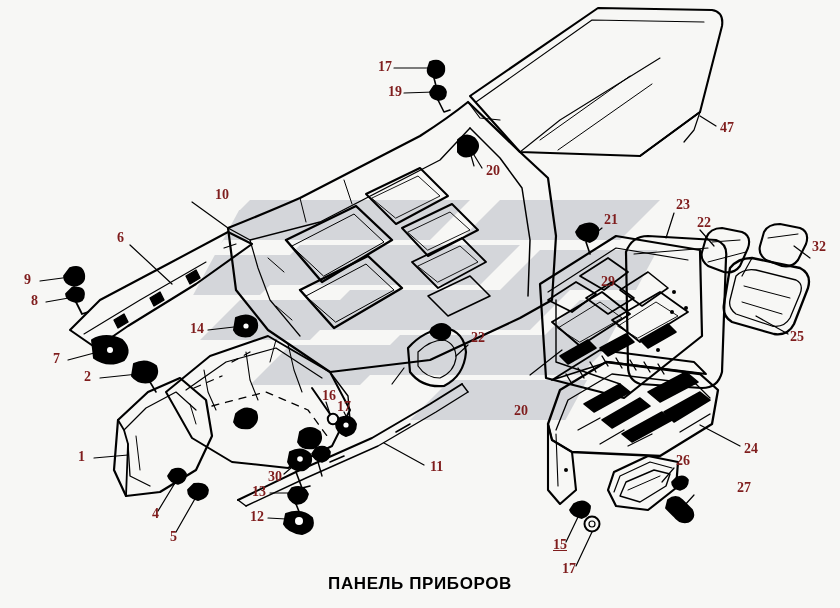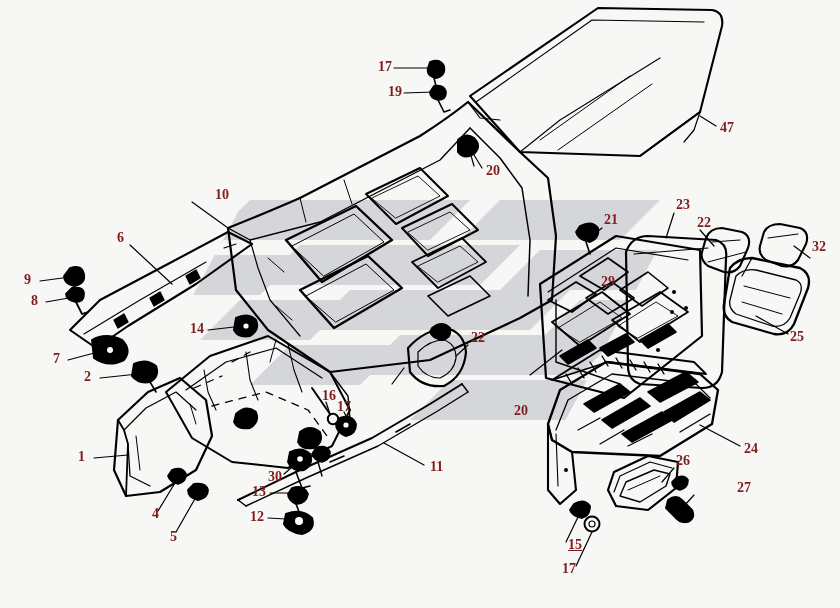--- a/index.html
+++ b/index.html
@@ -358,21 +358,21 @@
       <div class="num" style="left: 170px; top: 530px;">5</div>
       <div class="num" style="left: 117px; top: 231px;">6</div>
       <div class="num" style="left: 53px; top: 352px;">7</div>
       <div class="num" style="left: 31px; top: 294px;">8</div>
       <div class="num" style="left: 24px; top: 273px;">9</div>
       <div class="num" style="left: 175px; top: 188px; margin-left: 40px;">10</div>
       <div class="num" style="left: 430px; top: 460px;">11</div>
       <div class="num" style="left: 250px; top: 510px;">12</div>
       <div class="num" style="left: 252px; top: 485px;">13</div>
       <div class="num" style="left: 190px; top: 322px;">14</div>
-      <div class="num" style="left: 568px; top: 538px; text-decoration: underline;">15</div>
+      <div class="num" style="left: 553px; top: 538px; text-decoration: underline;">15</div>
       <div class="num" style="left: 322px; top: 389px; text-align: center;">16</div>
       <div class="num" style="left: 337px; top: 400px;">17</div>
       <div class="num" style="left: 378px; top: 60px;">17</div>
       <div class="num" style="left: 562px; top: 562px;">17</div>
       <div class="num" style="left: 486px; top: 164px;">20</div>
       <div class="num" style="left: 388px; top: 85px;">19</div>
       <div class="num" style="left: 514px; top: 370px; margin-top: 34px;">20</div>
       <div class="num" style="left: 604px; top: 213px;">21</div>
       <div class="num" style="left: 471px; top: 331px;">22</div>
       <div class="num" style="left: 676px; top: 198px;">23</div>
@@ -380,13 +380,14 @@
       <div class="num" style="left: 790px; top: 330px;">25</div>
       <div class="num" style="left: 676px; top: 454px;">26</div>
       <div class="num" style="left: 697px; top: 481px; margin-left: 40px;">27</div>
       <div class="num" style="left: 720px; top: 121px;">47</div>
       <div class="num" style="left: 601px; top: 275px;">29</div>
       <div class="num" style="left: 268px; top: 470px;">30</div>
       <div class="num" style="left: 697px; top: 216px;">22</div>
       <div class="num" style="left: 812px; top: 240px;">32</div>
     </div>
 
+  <div class="cap">ПАНЕЛЬ ПРИБОРОВ</div>
 </div>
 
 </body></html>

